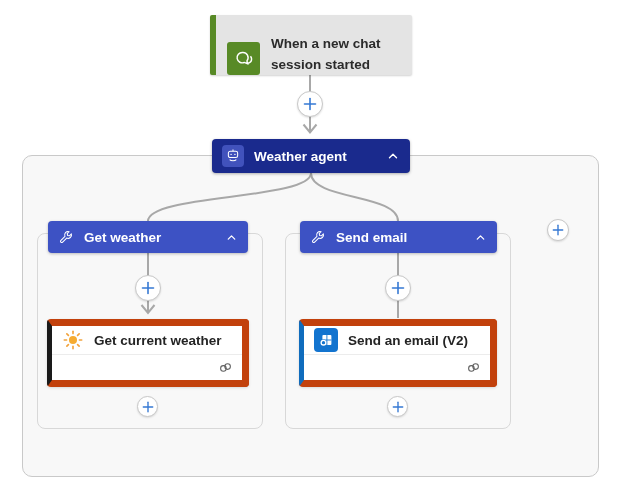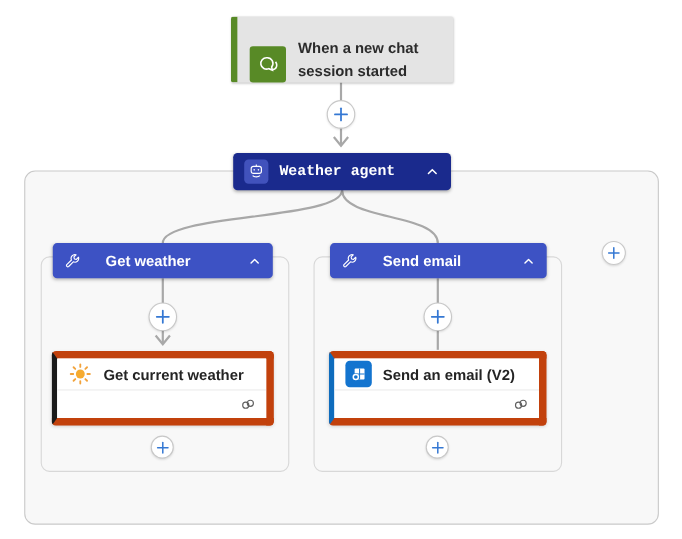--- a/index.html
+++ b/index.html
@@ -41,33 +41,32 @@
   .trigger-title{
     font-size:13.5px;font-weight:700;color:#2b2b2b;line-height:21px;width:130px;
   }
 
   
   .agent-bar{
     left:212px;top:139px;width:198px;height:34px;
     background:#1a2a8d;border-radius:4px;box-sizing:border-box;
     display:flex;align-items:center;gap:10px;padding:0 10px;
     box-shadow:0 1px 3px rgba(0,0,0,.3);
-    font-family:Liberation Mono, monospace;
   }
   .agent-chip{
     width:22px;height:22px;border-radius:4px;background:#4152bc;
     display:flex;align-items:center;justify-content:center;flex:0 0 auto;
   }
   .bar-label{font-size:13.5px;font-weight:700;color:#ffffff;white-space:nowrap;}
   .chevron-btn{margin-left:auto;display:flex;align-items:center;cursor:pointer;}
 
   
   .branch-header{
     top:221px;height:32px;background:#3d52c4;border-radius:4px;
-    box-sizing:border-box;display:flex;align-items:center;gap:22px;
+    box-sizing:border-box;display:flex;align-items:center;gap:10px;
     padding:0 10px;box-shadow:0 1px 3px rgba(0,0,0,.25);
   }
   #branch-header-1{left:48px;width:200px;}
   #branch-header-2{left:300px;width:197px;text-align:right;}
 
   
   .action-card{
     top:319px;height:68px;background:#ffffff;border:7px solid #c2410c;
     border-radius:4px;box-sizing:border-box;display:flex;flex-direction:column;
     box-shadow:0 1px 3px rgba(0,0,0,.13);overflow:hidden;

